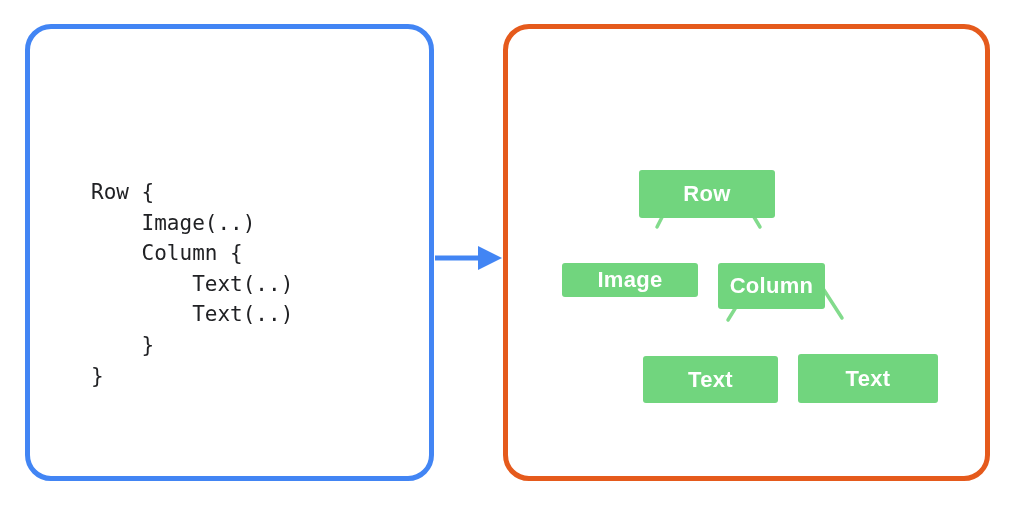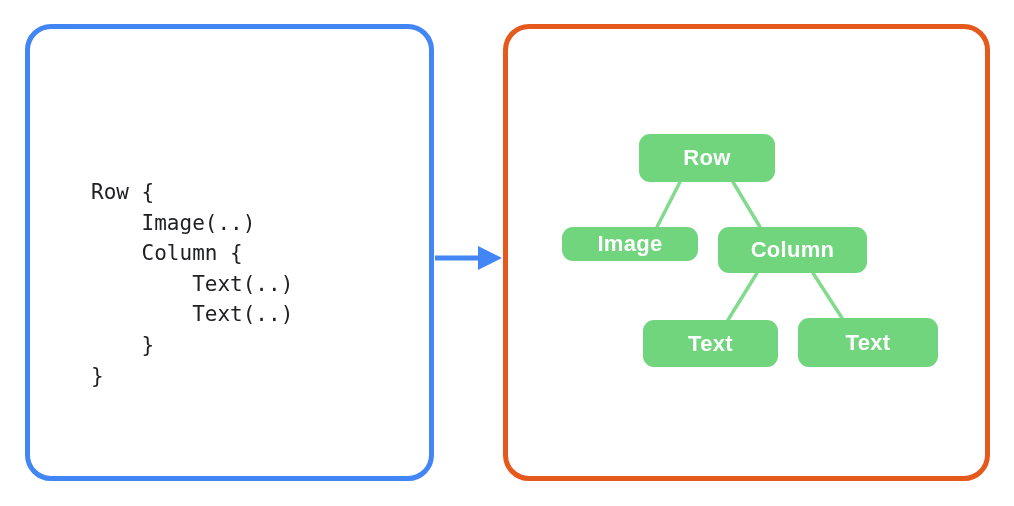--- a/index.html
+++ b/index.html
@@ -64,32 +64,33 @@
     stroke: var(--arrow, #4285F4);
     stroke-width: 5;
   }
   .arrow-head {
     fill: var(--arrow, #4285F4);
   }
   .node {
     position: absolute;
     z-index: 2;
     background: var(--node-fill, #71D57E);
-    border-radius: 11px;
+    border-radius: 3px;
     display: flex;
     align-items: center;
     justify-content: center;
     color: var(--node-label, #FFFFFF);
     font-size: 22px;
     font-weight: 600;
     letter-spacing: 0.3px;
+    margin-top: 36px;
   }
   .n-row    { left: 639px; top: 134px; width: 136px; height: 48px; }
   .n-image  { left: 562px; top: 227px; width: 136px; height: 34px; }
-  .n-column { left: 718px; top: 227px; width: 149px; height: 46px; }
+  .n-column { left: 718px; top: 227px; width: 107px; height: 46px; }
   .n-text1  { left: 643px; top: 320px; width: 135px; height: 47px; }
   .n-text2  { left: 798px; top: 318px; width: 140px; height: 49px; }
 </style>
 </head>
 <body>
 
 <div class="canvas">
 
   <div class="panel code-panel"></div>
   <pre class="code">Row {

